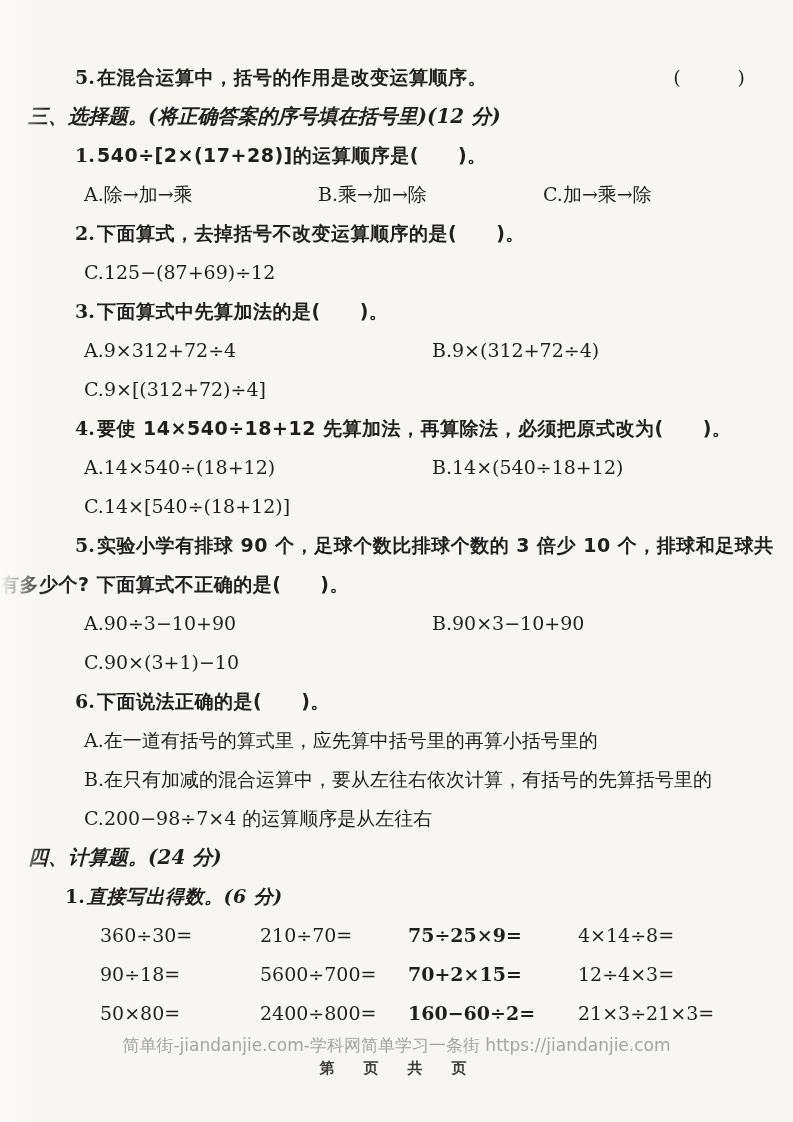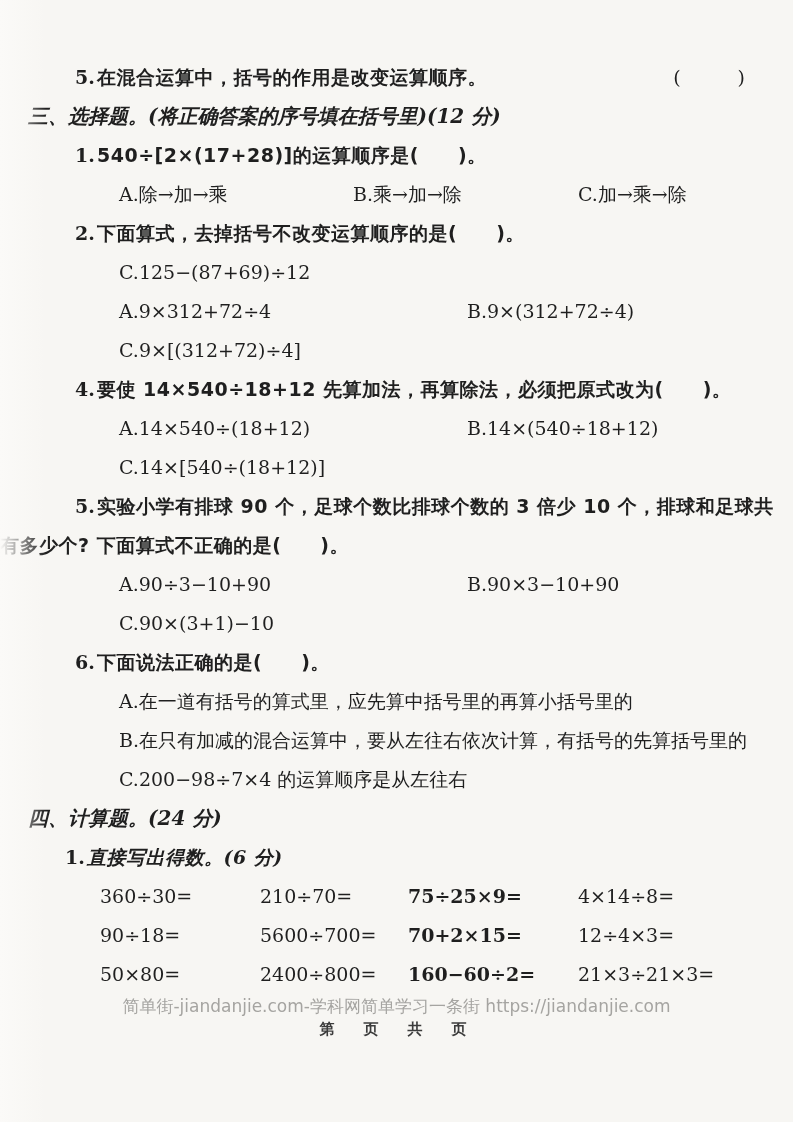--- a/index.html
+++ b/index.html
@@ -52,21 +52,21 @@
     font-family: "DejaVu Serif", serif;
     font-weight: 700;
   }
   .stem-text {
     font-family: "DejaVu Sans", "Liberation Sans", sans-serif;
     font-weight: 600;
     letter-spacing: 0.5px;
   }
   .cont { }
   
-  .opts { padding-left: 119px; }
+  .opts { padding-left: 84px; }
   .opt {
     display: inline-block;
     font-family: "DejaVu Serif", serif;
     font-weight: 400;
   }
   .w3a { width: 234px; }
   .w3b { width: 225px; }
   .w2  { width: 348px; }
   
   .sub { padding-left: 65px; }
@@ -115,20 +115,23 @@
     <span class="opt w3a">A.除→加→乘</span><span class="opt w3b">B.乘→加→除</span><span class="opt">C.加→乘→除</span>
   </div>
 
   <div class="line stem">
     <span class="qnum">2.</span><span class="stem-text">下面算式，去掉括号不改变运算顺序的是(　　)。</span>
   </div>
   <div class="line opts">
     <span class="opt">C.125−(87+69)÷12</span>
   </div>
 
+  <div class="line stem">
+    <span class="qnum">3.</span><span class="stem-text">下面算式中先算加法的是(　　)。</span>
+  </div>
   <div class="line opts">
     <span class="opt w2">A.9×312+72÷4</span><span class="opt">B.9×(312+72÷4)</span>
   </div>
   <div class="line opts">
     <span class="opt">C.9×[(312+72)÷4]</span>
   </div>
 
   <div class="line stem">
     <span class="qnum">4.</span><span class="stem-text">要使 14×540÷18+12 先算加法，再算除法，必须把原式改为(　　)。</span>
   </div>

